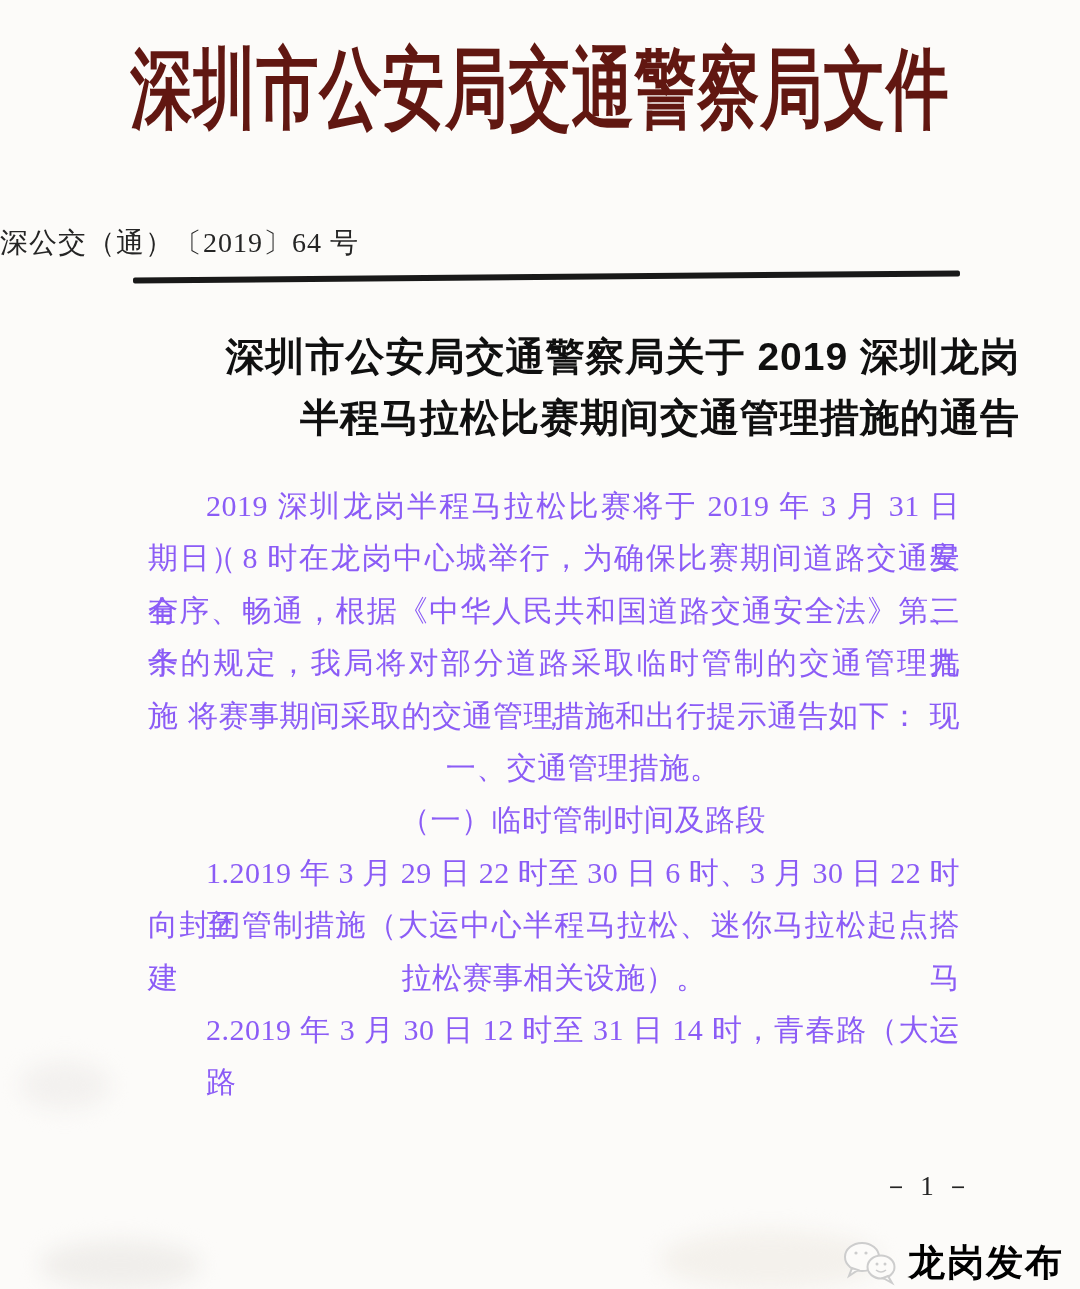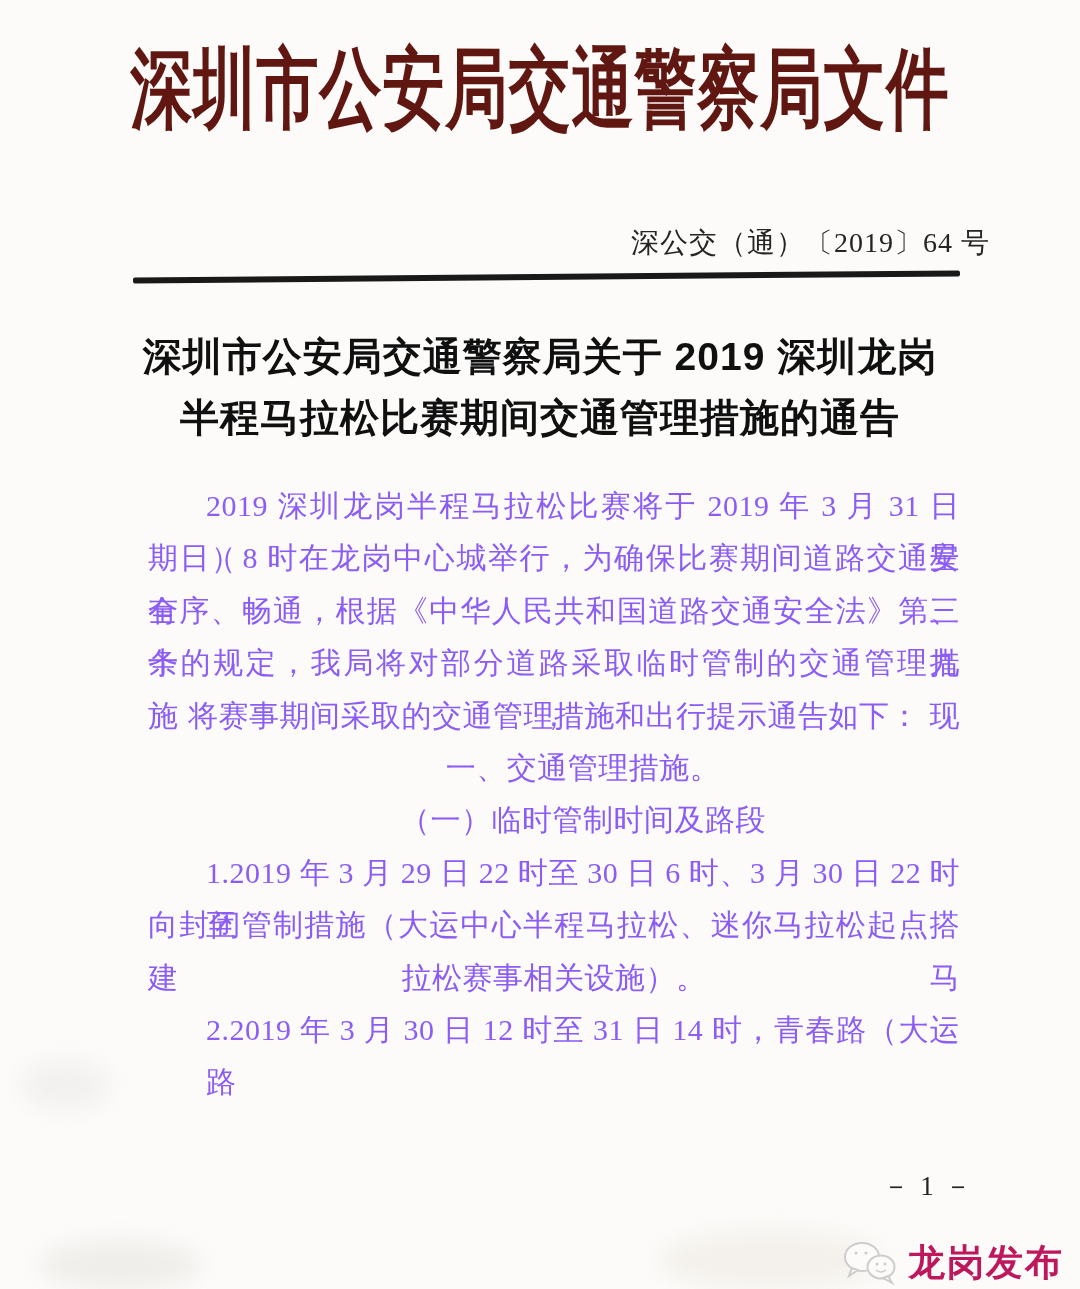--- a/index.html
+++ b/index.html
@@ -33,41 +33,41 @@
     letter-spacing: 1px;
     transform: scaleY(1.42);
     transform-origin: top center;
     font-family: "Liberation Serif", serif;
   }
 
   
   .doc-number {
     position: absolute;
     top: 224px; left: 0; right: 90px;
-    text-align: right;
+    text-align: left;
     font-size: 28px;
     letter-spacing: 1px;
     color: #252525;
   }
 
   
   .red-head-rule {
     position: absolute;
     top: 274px; left: 133px;
     width: 827px; height: 6px;
     background: #191919;
     transform: rotate(-0.5deg);
     border-radius: 2px;
   }
 
   
   .doc-title {
     position: absolute;
     top: 326px; left: 60px; right: 60px;
-    text-align: center;
+    text-align: right;
     font-family: "Liberation Sans", sans-serif;
     font-weight: bold;
     font-size: 39px;
     line-height: 61px;
     color: #101010;
     letter-spacing: 1px;
   }
 
   
   .body-text {
@@ -109,21 +109,21 @@
     display: flex;
     align-items: center;
     gap: 8px;
     color: #cccccc;
   }
   .watermark-label {
     font-family: Liberation Serif, serif;
     font-size: 37px;
     font-weight: bold;
     letter-spacing: 2px;
-    color: #be185d;
+    color: #000000;
   }
   .watermark-icon svg { display: block; }
 </style>
 </head>
 <body style="background: rgb(252, 251, 249);">
 
 <div class="blotch b1"></div>
 <div class="blotch b2"></div>
 <div class="blotch b3"></div>
 

